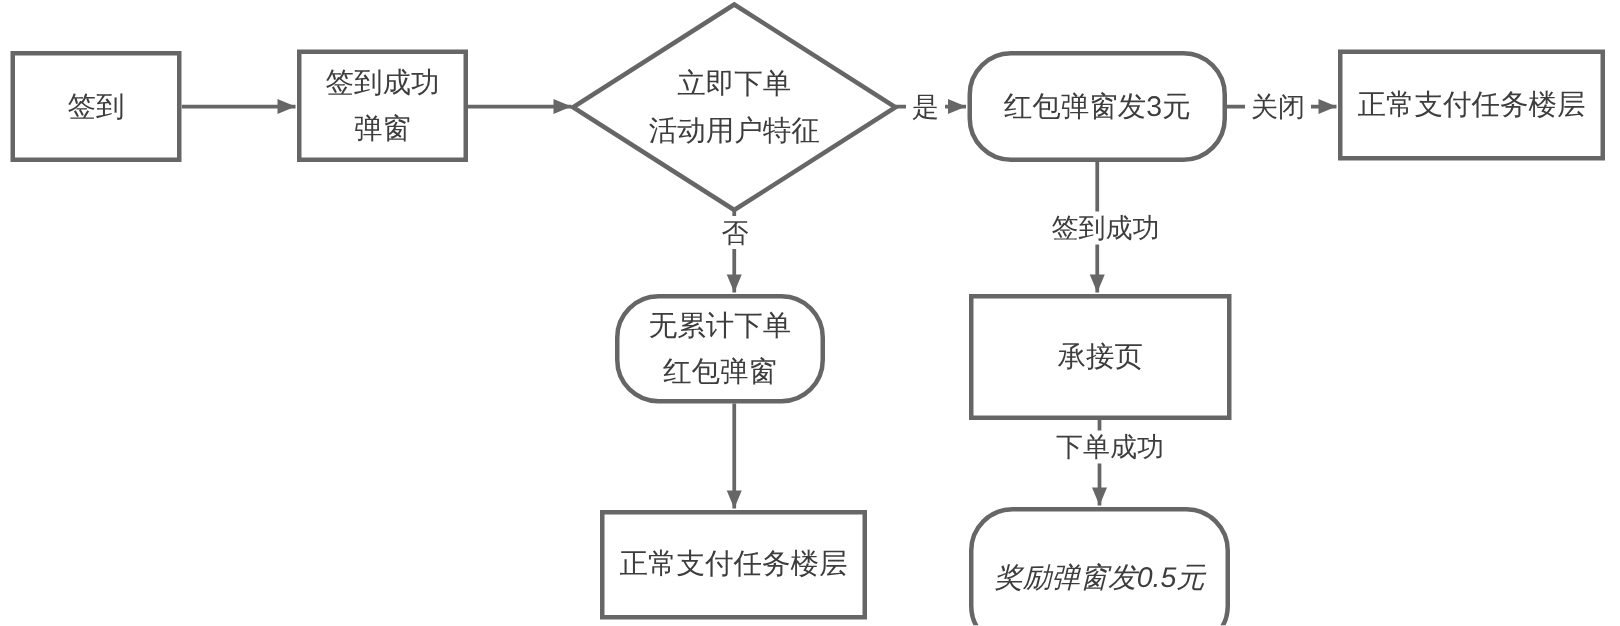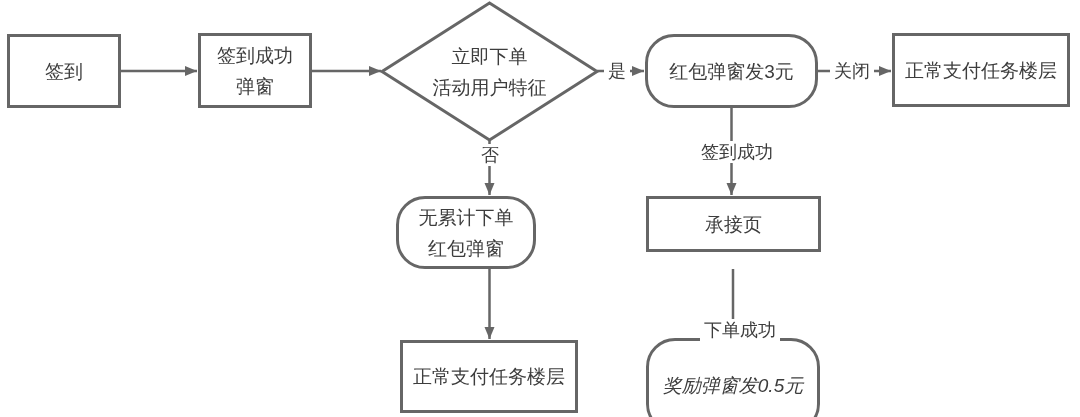--- a/index.html
+++ b/index.html
@@ -108,36 +108,36 @@
   </div>
 
   <div class="node rounded" style="left:645px; top:34px; width:173px; height:74px;">
     <span>红包弹窗发3元</span>
   </div>
 
   <div class="node" style="left:892px; top:33px; width:178px; height:74px;">
     <span>正常支付任务楼层</span>
   </div>
 
-  <div class="node" style="left:646px; top:196px; width:175px; height:56px;">
+  <div class="node" style="left:646px; top:196px; width:175px; height:84px;">
     <span>承接页</span>
   </div>
 
   <div class="node rounded" style="left:646px; top:338px; width:174px; height:95px;font-style:italic;">
     <span>奖励弹窗发0.5元</span>
   </div>
 
-  <div class="node rounded" style="left:396px; top:196px; width:140px; height:73px;">
+  <div class="node rounded" style="left:410px; top:196px; width:140px; height:73px;">
     <span>无累计下单
 红包弹窗</span>
   </div>
 
   <div class="node" style="left:400px; top:340px; width:178px; height:73px;">
     <span>正常支付任务楼层</span>
   </div>
 
   <div class="edge-label" style="left:617px; top:71px;">是</div>
   <div class="edge-label" style="left:852px; top:71px;">关闭</div>
   <div class="edge-label" style="left:737px; top:152px;">签到成功</div>
-  <div class="edge-label" style="left:740px; top:298px;margin-top:32px;">下单成功</div>
+  <div class="edge-label" style="left:740px; top:298px;">下单成功</div>
   <div class="edge-label" style="left:490px; top:155px;">否</div>
 
 </div>
 
 </body></html>

